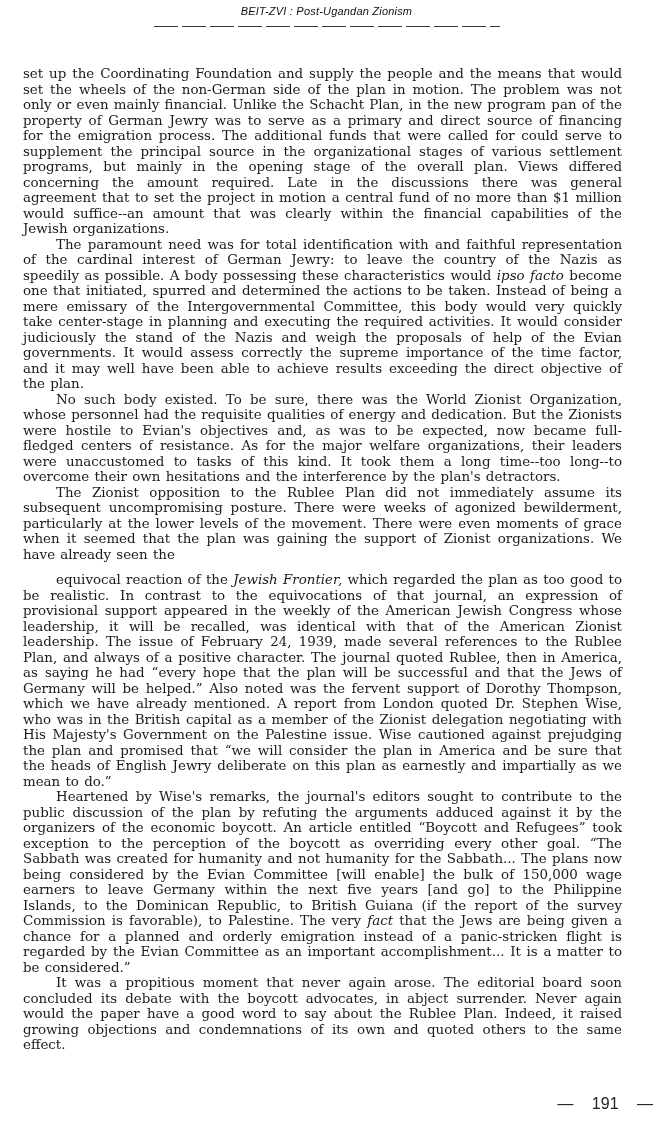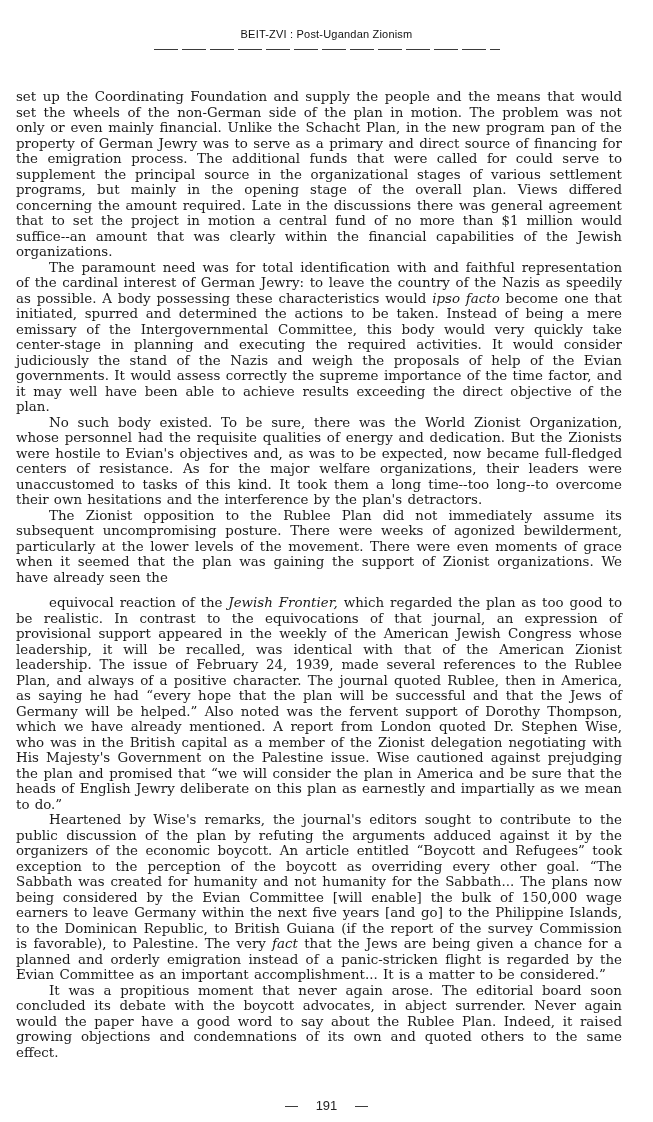--- a/index.html
+++ b/index.html
@@ -7,56 +7,57 @@
     position: relative;
     width: 653px;
     height: 1122px;
     margin: 0 auto;
     background: #ffffff;
     overflow: hidden;
     font-family: "DejaVu Serif", serif;
     color: #1a1a1a;
   }
   .running-head {
-    padding-top: 28px;
+    padding-top: 5px;
     text-align: center;
     font-family: "Liberation Sans", sans-serif;
     font-size: 11px;
     letter-spacing: 0.2px;
     color: #111;
+    font-style: italic;
   }
   .head-rule {
     width: 346px;
     height: 2px;
     margin: 9px auto 0 auto;
     background: repeating-linear-gradient(to right, #3a3a3a 0 24px, transparent 24px 28px);
     background-position: 0 0;
     background-size: 100% 1px;
     background-repeat: repeat-x;
   }
   .body-text {
     margin-top: 38px;
-    padding: 0 31px 0 16px;
+    padding: 0 31px 0 23px;
     font-size: 13.4px;
     line-height: 15.5px;
     text-align: justify;
     word-spacing: 1px;
   }
   .body-text p { margin: 0; }
   .body-text p.indent { text-indent: 33px; }
   .body-text p.gap { margin-top: 10px; }
   .body-text em { }
   .page-number {
     position: absolute;
     left: 0;
     bottom: 9px;
     width: 100%;
-    text-align: center;
+    text-align: right;
     font-family: "Liberation Sans", sans-serif;
-    font-size: 13px;
+    font-size: 16px;
     color: #222;
     word-spacing: 14px;
   }
 </style>
 </head>
 <body>
 
 <div class="page">
   <div class="running-head">BEIT-ZVI : Post-Ugandan Zionism</div>
   <div class="head-rule"></div>

